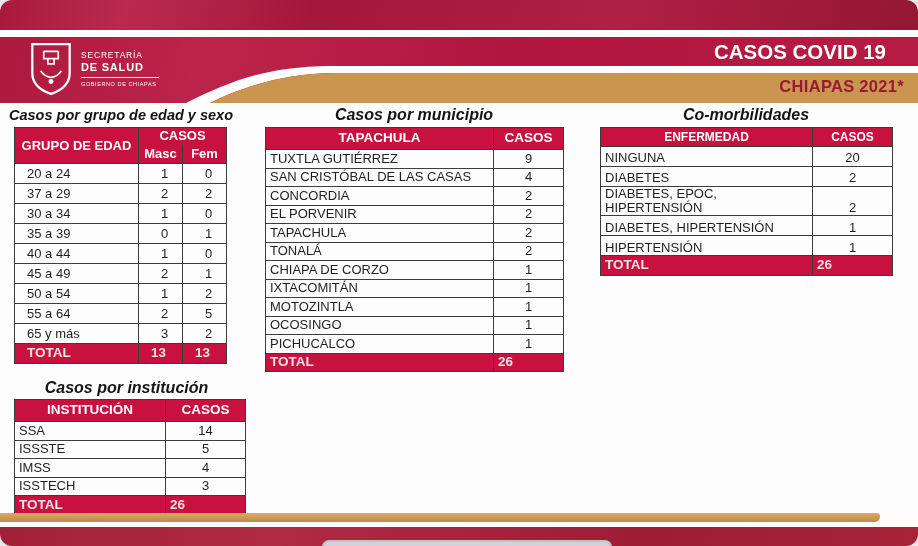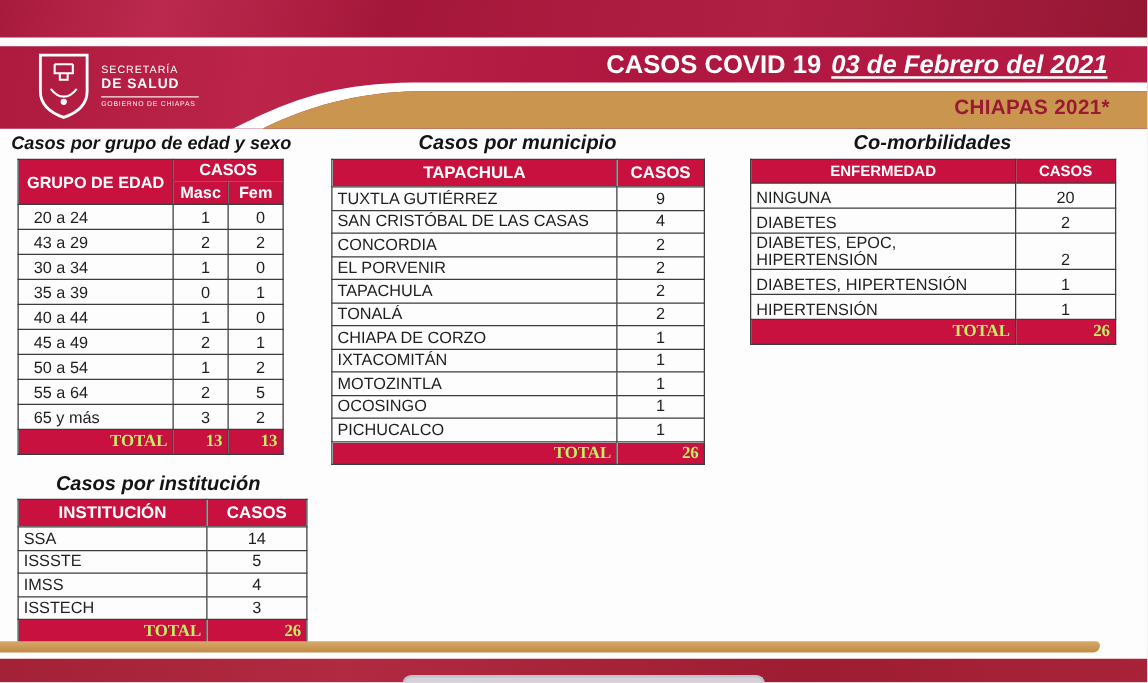--- a/index.html
+++ b/index.html
@@ -1,18 +1,18 @@
 <!DOCTYPE html>
 <html><head>
 <meta charset="utf-8">
 <style>
   html,body{margin:0;padding:0;background:#e8e8e8;}
   .stage{
     position:relative;width:918px;height:546px;background:#fdfdfd;
-    overflow:hidden;font-family:"Liberation Sans",sans-serif;
+    overflow:hidden;font-family:"Liberation Sans",sans-serif;border-radius:12px;
     -webkit-font-smoothing:antialiased;
   }
   
   .topbar{
     position:absolute;left:0;top:0;width:918px;height:30px;
     background:linear-gradient(104deg,#a81a3c 0%,#bb2a4e 14%,#a5173a 34%,#b01f44 68%,#941732 100%);
   }
   .header-band{
     position:absolute;left:0;top:37px;width:918px;height:66px;
     background:linear-gradient(100deg,#ad1a3e 0%,#bc2449 22%,#b01740 55%,#b51b43 100%);
@@ -28,40 +28,40 @@
   .main-title{
     position:absolute;right:0;top:1px;width:590px;height:28px;
     display:flex;align-items:center;justify-content:flex-end;padding-right:32px;
     color:#fff;font-size:20.5px;font-weight:bold;white-space:nowrap;
   }
   .main-title .date{
     font-style:italic;margin-left:8px;
     text-decoration:underline;text-decoration-thickness:2px;text-underline-offset:3px;
   }
   .region-label{
-    position:absolute;right:30px;bottom:7px;color:#9a1a33;
+    position:absolute;right:14px;bottom:7px;color:#9a1a33;
     font-size:16.5px;font-weight:bold;letter-spacing:.3px;text-align:center;
   }
   
   .sec-title{
     position:absolute;font-style:italic;font-weight:bold;color:#141414;
     text-align:center;line-height:1.1;
   }
   #t-edad-title {left:8px;  top:108px;width:226px;font-size:14.5px;}
   #t-muni-title {left:265px;top:106px;width:298px;font-size:16px;}
   #t-com-title  {left:600px;top:106px;width:292px;font-size:16px;}
   #t-inst-title {left:8px;  top:379px;width:237px;font-size:16px;}
   
   .tbl{position:absolute;border-collapse:collapse;table-layout:fixed;font-size:13px;color:#1f1f1f;}
   .tbl th,.tbl td{border:1px solid #3c3c3c;padding:0 4px;line-height:1.05;overflow:hidden;}
   .tbl th{background:#c8113e;color:#fff;font-weight:bold;text-align:center;padding:1px 2px;}
   .tbl td.lbl{text-align:left;}
   .tbl td.num{text-align:center;}
   .tbl tr.total td{
-    background:#c8113e;color:#bef264;font-weight:bold;text-align:right;height:19px;font-size:13.5px;font-family:Liberation Serif, serif;
+    background:#c8113e;color:#e5e5e5;font-weight:bold;text-align:left;height:19px;font-size:13.5px;
   }
   #t-edad{left:14px;top:127px;width:212px;}
   #t-edad col.c1{width:124px;} #t-edad col.c2{width:44px;} #t-edad col.c3{width:44px;}
   #t-edad th{font-size:13px;}
   #t-edad .h-casos{height:14px;border-bottom:1px solid #c8113e;}
   #t-edad .h-sub{height:16px;border-top:1px solid #c8113e;}
   #t-edad td{height:19px;padding-left:12px;}
   #t-muni{left:265px;top:127px;width:298px;}
   #t-muni col.c1{width:228px;} #t-muni col.c2{width:70px;}
   #t-muni th{height:19px;font-size:13.5px;}
@@ -114,21 +114,20 @@
       <div class="logo-text">
         <div class="l1">SECRETARÍA</div>
         <div class="l2">DE SALUD</div>
         <div class="logo-rule"></div>
         <div class="l3">GOBIERNO DE CHIAPAS</div>
       </div>
     </div>
 
     <div class="main-title">
       <span>CASOS COVID 19</span>
-      <span class="date">03 de Febrero del 2021</span>
     </div>
 
     <div class="region-label">CHIAPAS 2021*</div>
   </div>
 
   <div class="sec-title" id="t-edad-title">Casos por grupo de edad y sexo</div>
   <div class="sec-title" id="t-muni-title">Casos por municipio</div>
   <div class="sec-title" id="t-com-title">Co-morbilidades</div>
   <div class="sec-title" id="t-inst-title">Casos por institución</div>
 
@@ -148,21 +147,21 @@
         <th class="h-sub">Fem</th>
       </tr>
     </thead>
     <tbody>
         <tr>
           <td class="lbl">20 a 24</td>
           <td class="num">1</td>
           <td class="num">0</td>
         </tr>
         <tr>
-          <td class="lbl">43 a 29</td>
+          <td class="lbl">37 a 29</td>
           <td class="num">2</td>
           <td class="num">2</td>
         </tr>
         <tr>
           <td class="lbl">30 a 34</td>
           <td class="num">1</td>
           <td class="num">0</td>
         </tr>
         <tr>
           <td class="lbl">35 a 39</td>

